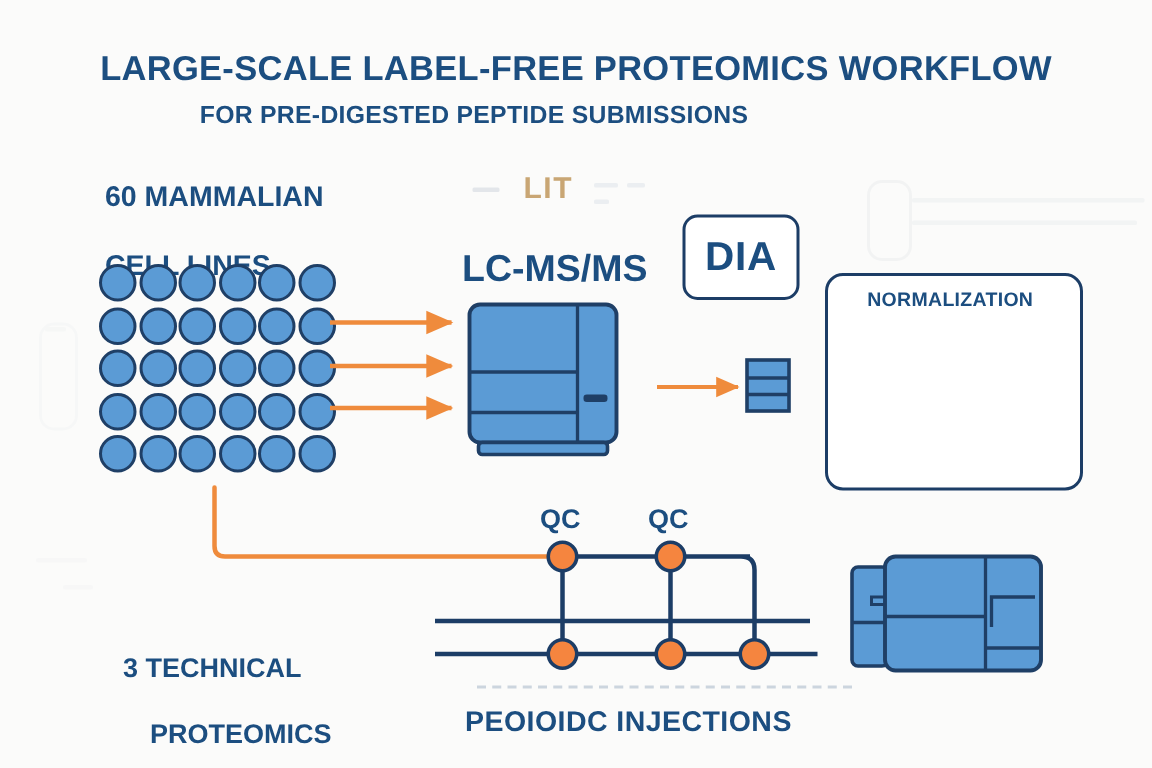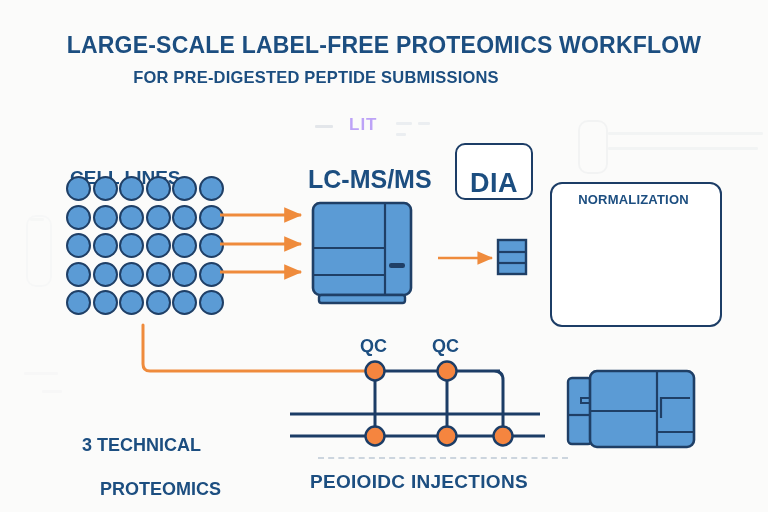--- a/index.html
+++ b/index.html
@@ -34,21 +34,21 @@
   .lbl-cells{left:70px;top:120px;font-size:19px;}
   .lbl-lcms{left:308px;top:164px;font-size:25px;}
   .lbl-reps{left:82px;top:423px;font-size:18px;margin-top:12px;}
   .lbl-inject{left:310px;top:470px;font-size:19px;letter-spacing:.3px;}
   .lbl-qc{position:absolute;font-size:18px;font-weight:bold;color:#1c4e80;}
   .lbl-qc1{left:360px;top:336px;}
   .lbl-qc2{left:432px;top:336px;}
   .lbl-dia{
     position:absolute;left:455px;top:143px;width:78px;height:57px;
     display:flex;align-items:center;justify-content:center;
-    font-size:27px;font-weight:bold;color:#1c4e80;letter-spacing:.5px;margin-top:12px;
+    font-size:27px;font-weight:bold;color:#1c4e80;letter-spacing:.5px;
   }
   .lbl-norm{
     position:absolute;left:552px;top:192px;width:163px;text-align:center;
     font-size:13px;font-weight:bold;color:#1c4e80;letter-spacing:.2px;
   }
 
   
   #grid{position:absolute;left:66px;top:176px;}
   .cell{
     position:absolute;width:25px;height:25px;border-radius:50%;
@@ -67,21 +67,21 @@
     box-sizing:border-box;
   }
 
   
   .ghost{position:absolute;opacity:.16;}
   .ghost-bar{position:absolute;background:#7d93ad;height:3px;border-radius:1px;}
   .ghost-box{
     position:absolute;border:2px solid #c9cdd2;border-radius:10px;
   }
   .ghost-txt{
-    position:absolute;color:#8b5cf6;font-weight:bold;font-size:17px;
+    position:absolute;color:#a16207;font-weight:bold;font-size:20px;
     opacity:.55;letter-spacing:1px;
   }
   .ghost-dash{
     position:absolute;height:0;border-top:2px dashed #9fb0c4;opacity:.5;
   }
 </style>
 </head>
 <body>
 
 <div id="stage">
@@ -105,21 +105,21 @@
     <div class="ghost-box" style="left:578px;top:120px;width:26px;height:50px;"></div>
     <div class="ghost-bar" style="left:608px;top:132px;width:155px;background:#c9d2db;"></div>
     <div class="ghost-bar" style="left:608px;top:147px;width:150px;background:#c9d2db;"></div>
   </div>
 
   <div class="ghost-dash" style="left:318px;top:457px;width:250px;"></div>
 
   <div class="title-main">LARGE-SCALE LABEL-FREE PROTEOMICS WORKFLOW</div>
   <div class="title-sub">FOR PRE-DIGESTED PEPTIDE SUBMISSIONS</div>
 
-  <div class="lbl lbl-cells">
+  <div class="lbl lbl-cells"><span>60 MAMMALIAN</span>
     <br><span>CELL LINES</span>
   </div>
 
   <div id="grid">
       <div class="cell" style="left: 0px; top: 0px;"></div>
       <div class="cell" style="left: 26.5px; top: 0px;"></div>
       <div class="cell" style="left: 53px; top: 0px;"></div>
       <div class="cell" style="left: 79.5px; top: 0px;"></div>
       <div class="cell" style="left: 106px; top: 0px;"></div>
       <div class="cell" style="left: 132.5px; top: 0px;"></div>

